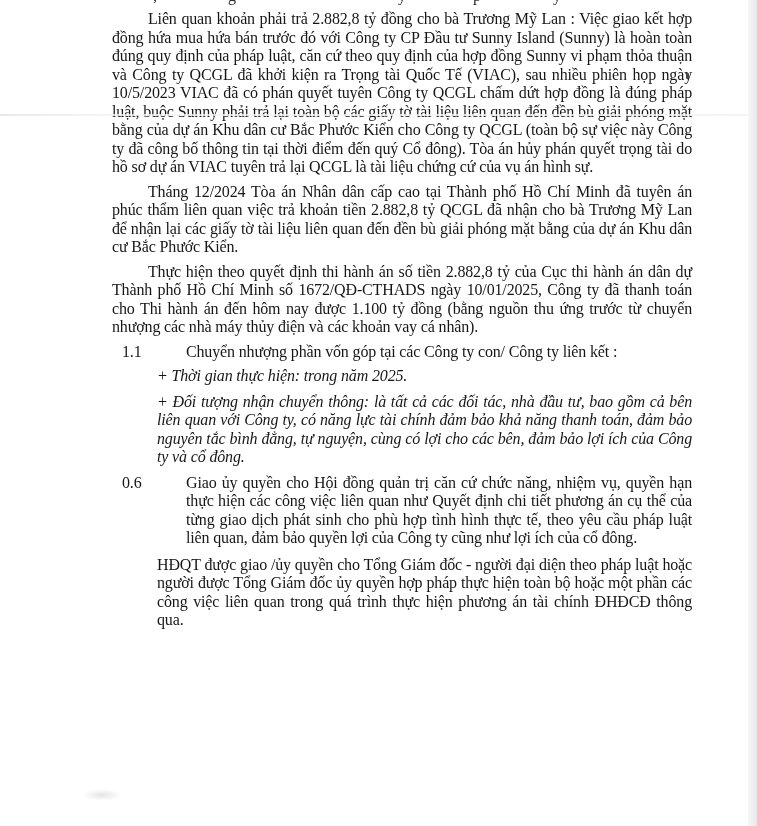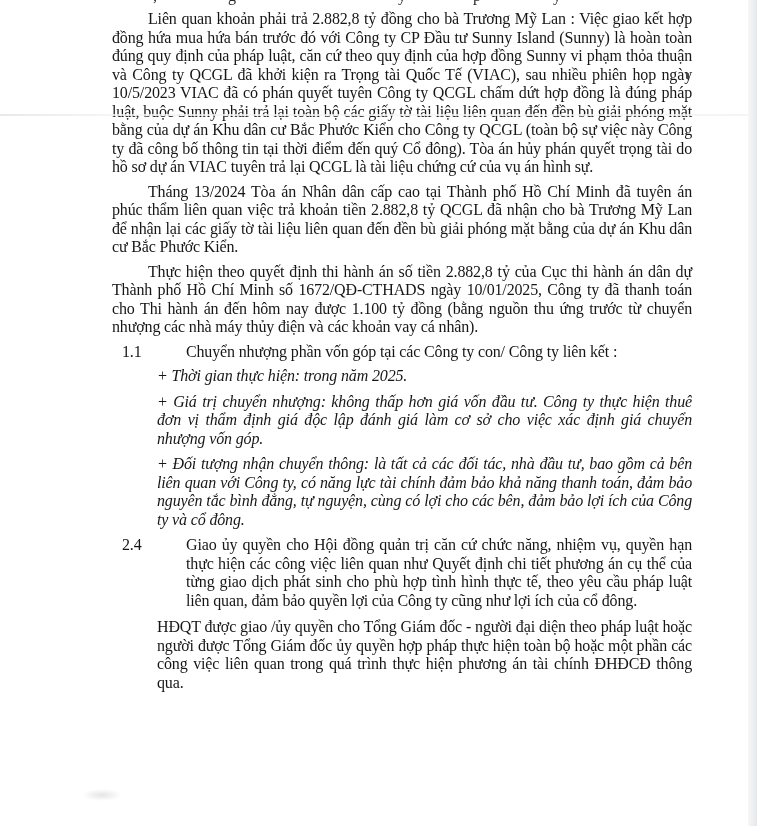--- a/index.html
+++ b/index.html
@@ -100,39 +100,38 @@
     <span style="left:80px">g</span>
     <span style="left:250px">y</span>
     <span style="left:325px">p</span>
     <span style="left:405px">y</span>
   </div>
 
   <div class="content">
 
     <p class="p">Liên quan khoản phải trả 2.882,8 tỷ đồng cho bà Trương Mỹ Lan : Việc giao kết hợp đồng hứa mua hứa bán trước đó với Công ty CP Đầu tư Sunny Island (Sunny) là hoàn toàn đúng quy định của pháp luật, căn cứ theo quy định của hợp đồng Sunny vi phạm thỏa thuận và Công ty QCGL đã khởi kiện ra Trọng tài Quốc Tế (VIAC), sau nhiều phiên họp ngày 10/5/2023 VIAC đã có phán quyết tuyên Công ty QCGL chấm dứt hợp đồng là đúng pháp luật, buộc Sunny phải trả lại toàn bộ các giấy tờ tài liệu liên quan đến đền bù giải phóng mặt bằng của dự án Khu dân cư Bắc Phước Kiển cho Công ty QCGL (toàn bộ sự việc này Công ty đã công bố thông tin tại thời điểm đến quý Cổ đông). Tòa án hủy phán quyết trọng tài do hồ sơ dự án VIAC tuyên trả lại QCGL là tài liệu chứng cứ của vụ án hình sự.</p>
 
-    <p class="p">Tháng 13/2024 Tòa án Nhân dân cấp cao tại Thành phố Hồ Chí Minh đã tuyên án phúc thẩm liên quan việc trả khoản tiền 2.882,8 tỷ QCGL đã nhận cho bà Trương Mỹ Lan để nhận lại các giấy tờ tài liệu liên quan đến đền bù giải phóng mặt bằng của dự án Khu dân cư Bắc Phước Kiển.</p>
+    <p class="p">Tháng 12/2024 Tòa án Nhân dân cấp cao tại Thành phố Hồ Chí Minh đã tuyên án phúc thẩm liên quan việc trả khoản tiền 2.882,8 tỷ QCGL đã nhận cho bà Trương Mỹ Lan để nhận lại các giấy tờ tài liệu liên quan đến đền bù giải phóng mặt bằng của dự án Khu dân cư Bắc Phước Kiển.</p>
 
     <p class="p">Thực hiện theo quyết định thi hành án số tiền 2.882,8 tỷ của Cục thi hành án dân dự Thành phố Hồ Chí Minh số 1672/QĐ-CTHADS ngày 10/01/2025, Công ty đã thanh toán cho Thi hành án đến hôm nay được 1.100 tỷ đồng (bằng nguồn thu ứng trước từ chuyển nhượng các nhà máy thủy điện và các khoản vay cá nhân).</p>
 
 
     <div class="li">
       <div class="num">1.1</div>
       <div class="txt">Chuyển nhượng phần vốn góp tại các Công ty con/ Công ty liên kết :</div>
     </div>
 
     <div class="sub">+ Thời gian thực hiện: trong năm 2025.</div>
 
-    <div class="sub">+ Giá trị chuyển nhượng: không thấp hơn giá vốn đầu tư. Công ty thực hiện thuê đơn vị thẩm định giá độc lập đánh giá làm cơ sở cho việc xác định giá chuyển nhượng vốn góp.</div>
 
     <div class="sub">+ Đối tượng nhận chuyển thông: là tất cả các đối tác, nhà đầu tư, bao gồm cả bên liên quan với Công ty, có năng lực tài chính đảm bảo khả năng thanh toán, đảm bảo nguyên tắc bình đẳng, tự nguyện, cùng có lợi cho các bên, đảm bảo lợi ích của Công ty và cổ đông.</div>
 
 
     <div class="li">
-      <div class="num">2.4</div>
+      <div class="num">0.6</div>
       <div class="txt">Giao ủy quyền cho Hội đồng quản trị căn cứ chức năng, nhiệm vụ, quyền hạn thực hiện các công việc liên quan như Quyết định chi tiết phương án cụ thể của từng giao dịch phát sinh cho phù hợp tình hình thực tế, theo yêu cầu pháp luật liên quan, đảm bảo quyền lợi của Công ty cũng như lợi ích của cổ đông.</div>
     </div>
 
     <div class="closing">HĐQT được giao /ủy quyền cho Tổng Giám đốc - người đại diện theo pháp luật hoặc người được Tổng Giám đốc ủy quyền hợp pháp thực hiện toàn bộ hoặc một phần các công việc liên quan trong quá trình thực hiện phương án tài chính ĐHĐCĐ thông qua.</div>
 
   </div>
 
   <div class="scanline"></div>
   <div class="speck"></div>
   <div class="smudge"></div>

